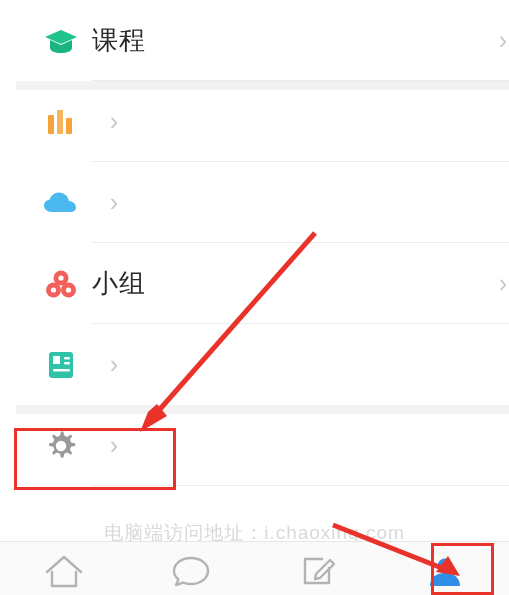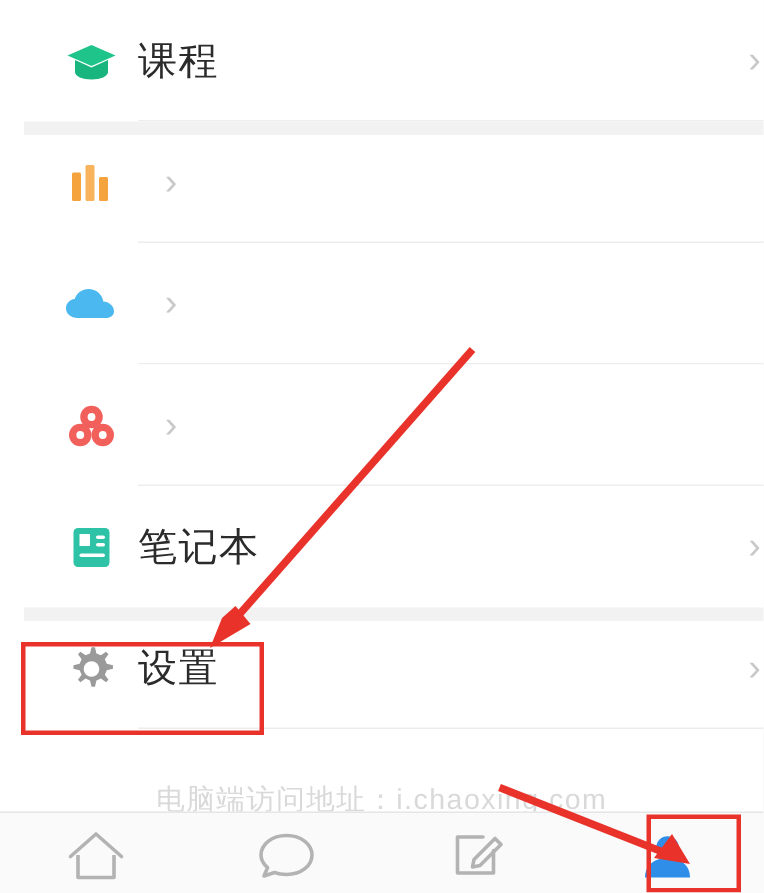--- a/index.html
+++ b/index.html
@@ -180,47 +180,46 @@
       <span class="icon-wrap">
         <svg width="32" height="30" viewBox="0 0 32 30">
           <circle cx="16" cy="9" r="7.5" fill="#f2605c"></circle>
           <circle cx="8.5" cy="21" r="7.5" fill="#f2605c"></circle>
           <circle cx="23.5" cy="21" r="7.5" fill="#f2605c"></circle>
           <circle cx="16" cy="9" r="2.6" fill="#ffffff"></circle>
           <circle cx="8.5" cy="21" r="2.6" fill="#ffffff"></circle>
           <circle cx="23.5" cy="21" r="2.6" fill="#ffffff"></circle>
         </svg>
       </span>
+      <span class="label">小组</span>
       <span class="chev">›</span>
       <div class="divider"></div>
     </div>
 
     <div class="row no-divider">
       <span class="icon-wrap">
         <svg width="28" height="30" viewBox="0 0 28 30">
           <rect x="2" y="2" width="24" height="26" rx="3" fill="#2ec3a6"></rect>
           <rect x="6" y="6" width="7" height="8" fill="#ffffff"></rect>
           <rect x="17" y="7" width="6" height="2.4" rx="1.2" fill="#ffffff"></rect>
           <rect x="17" y="12" width="6" height="2.4" rx="1.2" fill="#ffffff"></rect>
           <rect x="6" y="19" width="17" height="2.4" rx="1.2" fill="#ffffff"></rect>
         </svg>
       </span>
-      <span class="label">笔记本</span>
       <span class="chev">›</span>
 
     </div>
 
     <div class="row sep-top">
       <span class="icon-wrap">
         <svg width="32" height="32" viewBox="0 0 32 32">
           <path fill="#9a9a9a" d="M16 1.5 l2.3 0 1 4.1 3 1.3 3.4-2.4 1.6 1.6 -2.4 3.4 1.3 3 4.1 1 0 2.3 -4.1 1 -1.3 3 2.4 3.4 -1.6 1.6 -3.4-2.4 -3 1.3 -1 4.1 -2.3 0 -1-4.1 -3-1.3 -3.4 2.4 -1.6-1.6 2.4-3.4 -1.3-3 -4.1-1 0-2.3 4.1-1 1.3-3 -2.4-3.4 1.6-1.6 3.4 2.4 3-1.3z"></path>
           <circle cx="16" cy="16" r="5.2" fill="#ffffff"></circle>
         </svg>
       </span>
-      <span class="label">设置</span>
       <span class="chev">›</span>
       <div class="divider"></div>
     </div>
 
   </div>
 
   <div class="watermark">电脑端访问地址：i.chaoxing.com</div>
 
   <div class="tabbar">
     <div class="tab">

